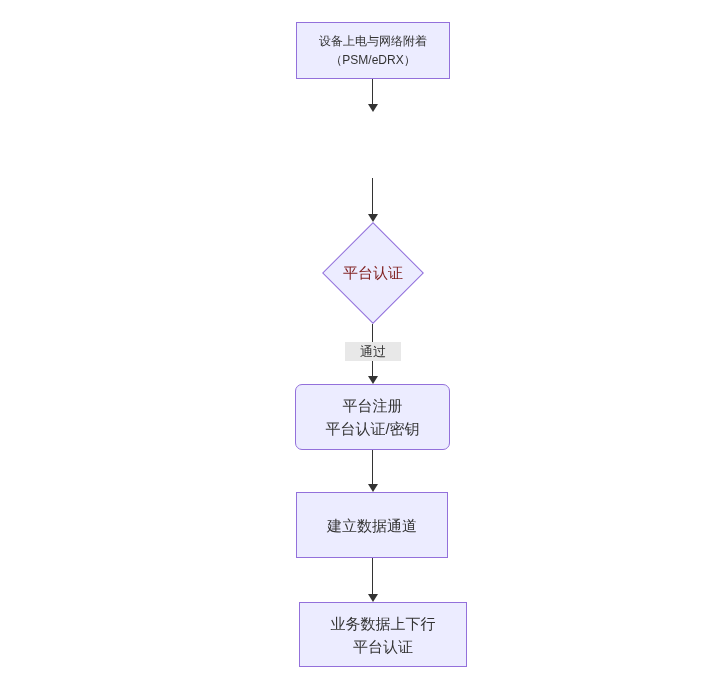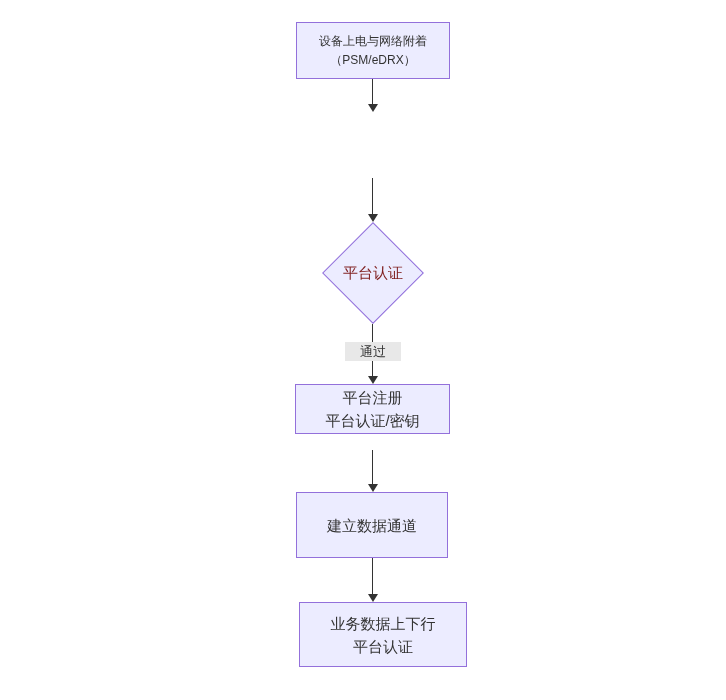--- a/index.html
+++ b/index.html
@@ -25,21 +25,21 @@
     justify-content: center;
     text-align: center;
     color: #333333;
   }
   .node .line { white-space: nowrap; }
   .f12 { font-size: 12px; line-height: 19px; }
   .f15 { font-size: 15px; line-height: 23px; }
 
   .box1 { left: 296px; top: 22px;  width: 154px; height: 57px; }
   .box2 { left: 299px; top: 112px; width: 148px; height: 66px; }
-  .box3 { left: 295px; top: 384px; width: 155px; height: 50px; }
+  .box3 { left: 295px; top: 384px; width: 155px; height: 66px; border-radius: 7px; }
   .box4 { left: 296px; top: 492px; width: 152px; height: 66px; }
   .box5 { left: 299px; top: 602px; width: 168px; height: 65px; }
 
   .diamond-wrap {
     position: absolute;
     left: 322px; top: 222px;
     width: 102px; height: 102px;
   }
   .diamond-shape {
     position: absolute;

